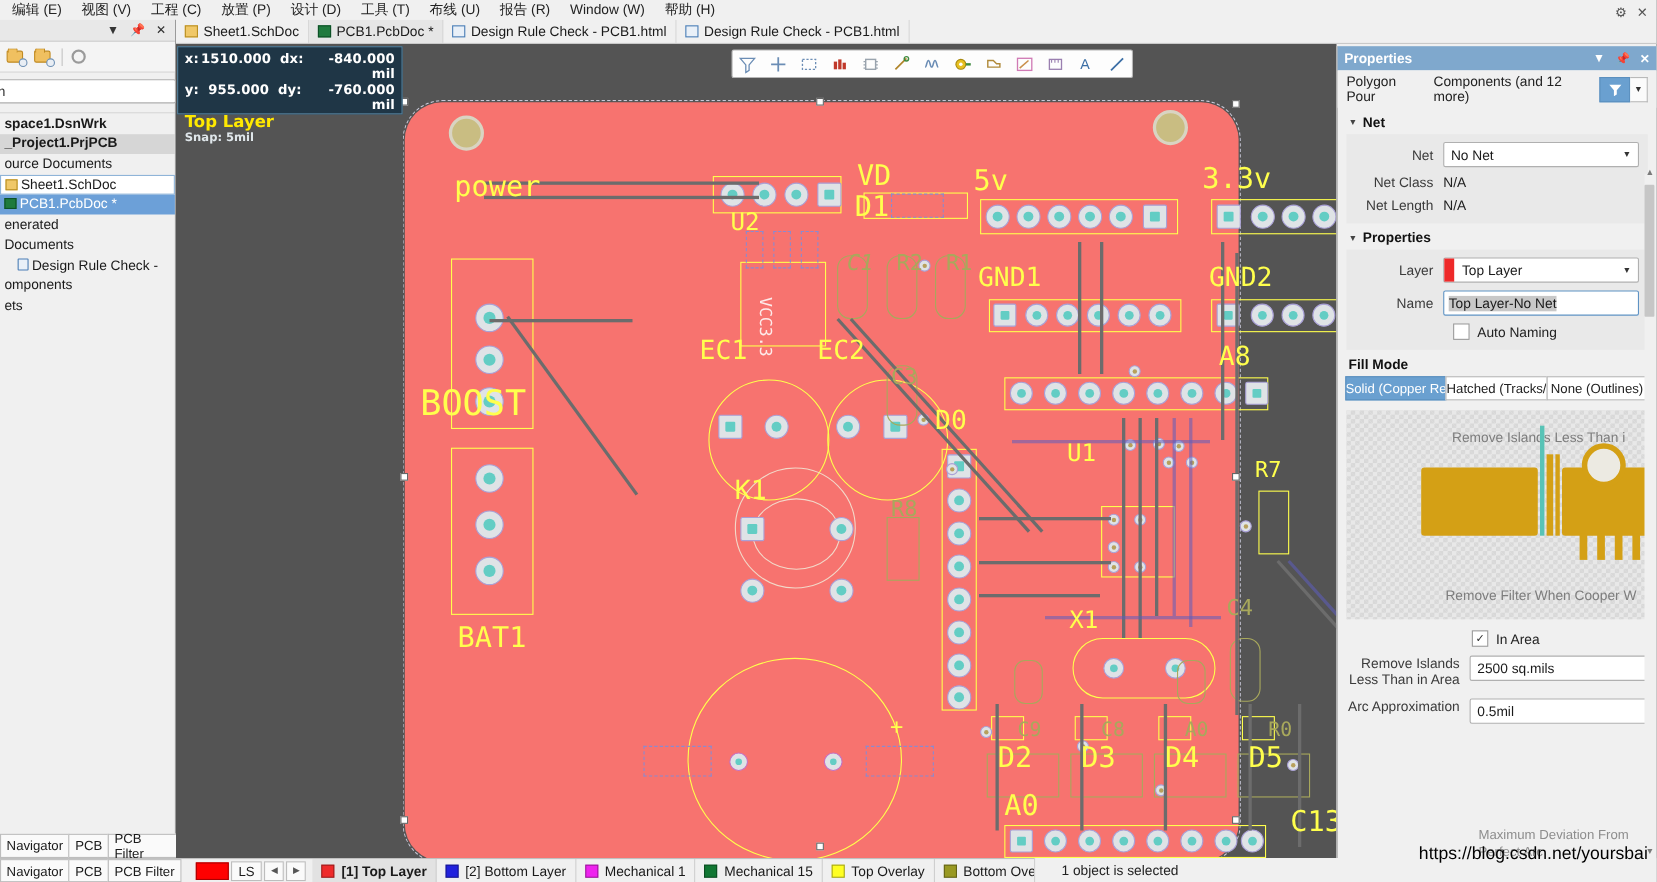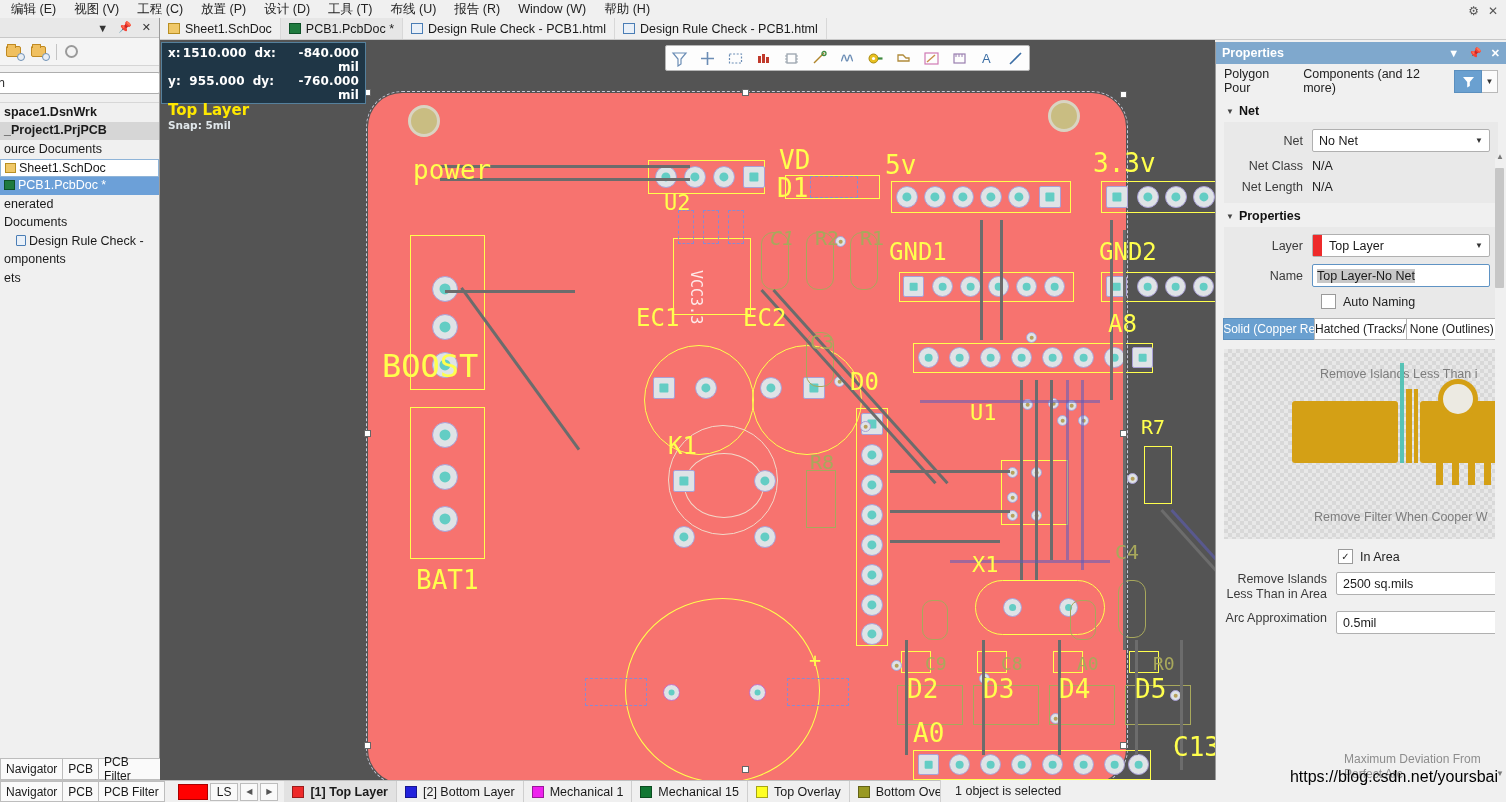--- a/index.html
+++ b/index.html
@@ -247,21 +247,21 @@
     margin-left:2px;
   }
   .ltab{
     display:flex; align-items:center; gap:6px; padding:0 8px; height:22px;
     border-right:1px solid #cfcfcf; font-size:12.5px; white-space:nowrap;
   }
   .ltab.active{ background:#e2e2e2; font-weight:bold; }
   .lsw{ width:12px; height:12px; border:1px solid rgba(0,0,0,.35); flex:none; }
   .statusbar{
     position:absolute; right:0; bottom:0; width:566px; height:22px;
-    background:#f0f0f0; display:flex; align-items:center; padding-left:14px;
+    background:#f0f0f0; display:flex; align-items:center; padding-left:24px;
     font-size:12.5px; color:#222; border-left:1px solid #d0d0d0;margin-left:12px;
   }
   .wm{
     position:absolute; right:8px; bottom:16px; font-size:16px; color:#000000;
     font-family:"Liberation Sans", sans-serif; pointer-events:none;margin-top:21px;
   }
 
   
   .tabstrip{
     position:absolute; left:160px; top:18px; width:1346px; height:22px;
@@ -770,20 +770,23 @@
         <span class="namefield">
           <span class="sel">Top Layer-No Net</span>
         </span>
       </div>
       <div class="chkrow" style="margin-bottom:2px;">
         <span class="chk"></span>
         <span class="fval">Auto Naming</span>
       </div>
     </div>
 
+    <div class="sect-hdr">
+      <span>Fill Mode</span>
+    </div>
     <div class="segbar">
       <span class="seg active">Solid (Copper Re</span>
       <span class="seg">Hatched (Tracks/</span>
       <span class="seg">None (Outlines)</span>
     </div>
 
     <div class="preview">
       <span class="pv-txt" style="left:96px;top:18px;">Remove Islands Less Than i</span>
       <span class="pv-gold" style="left:68px;top:52px;width:106px;height:62px;border-radius:3px;"></span>
       <span class="pv-gold" style="left:196px;top:52px;width:110px;height:62px;border-radius:3px;"></span>

